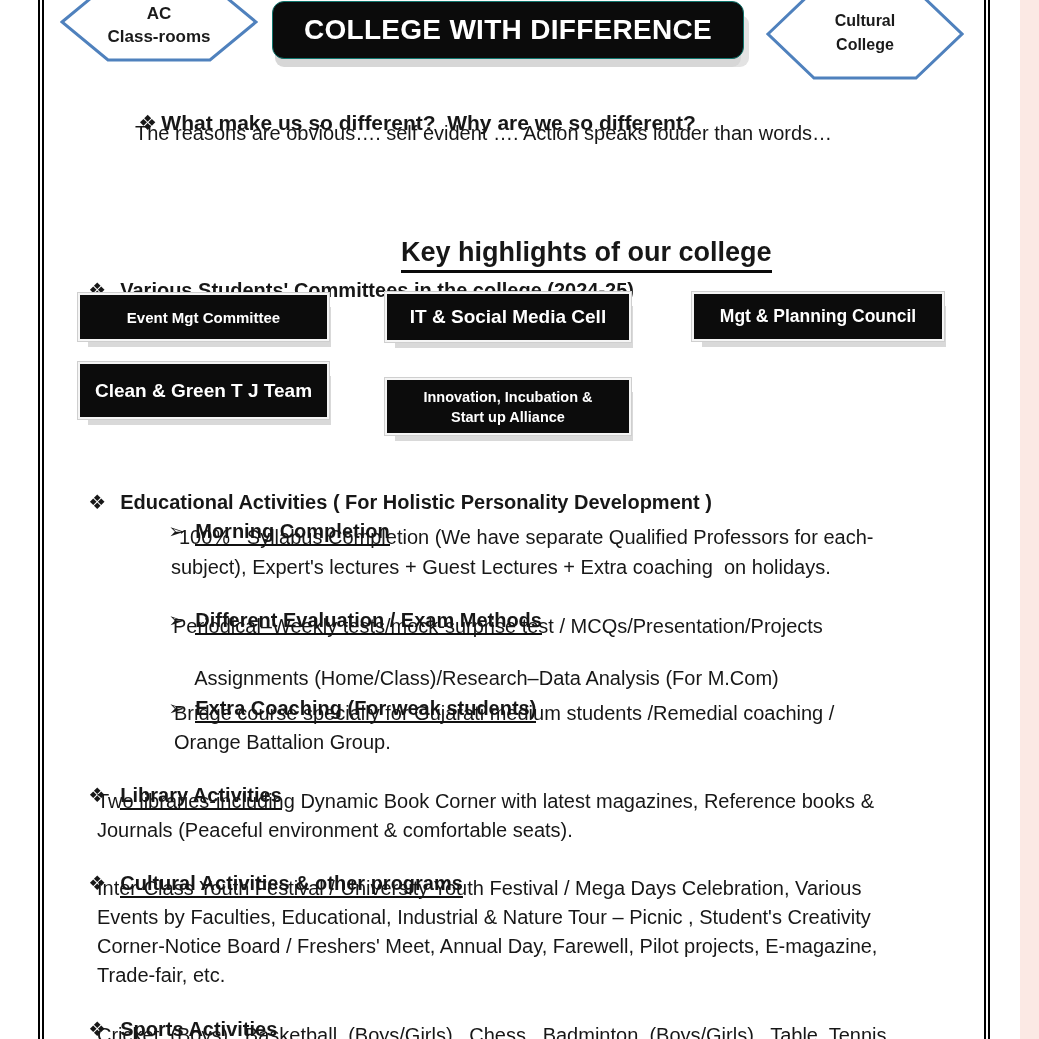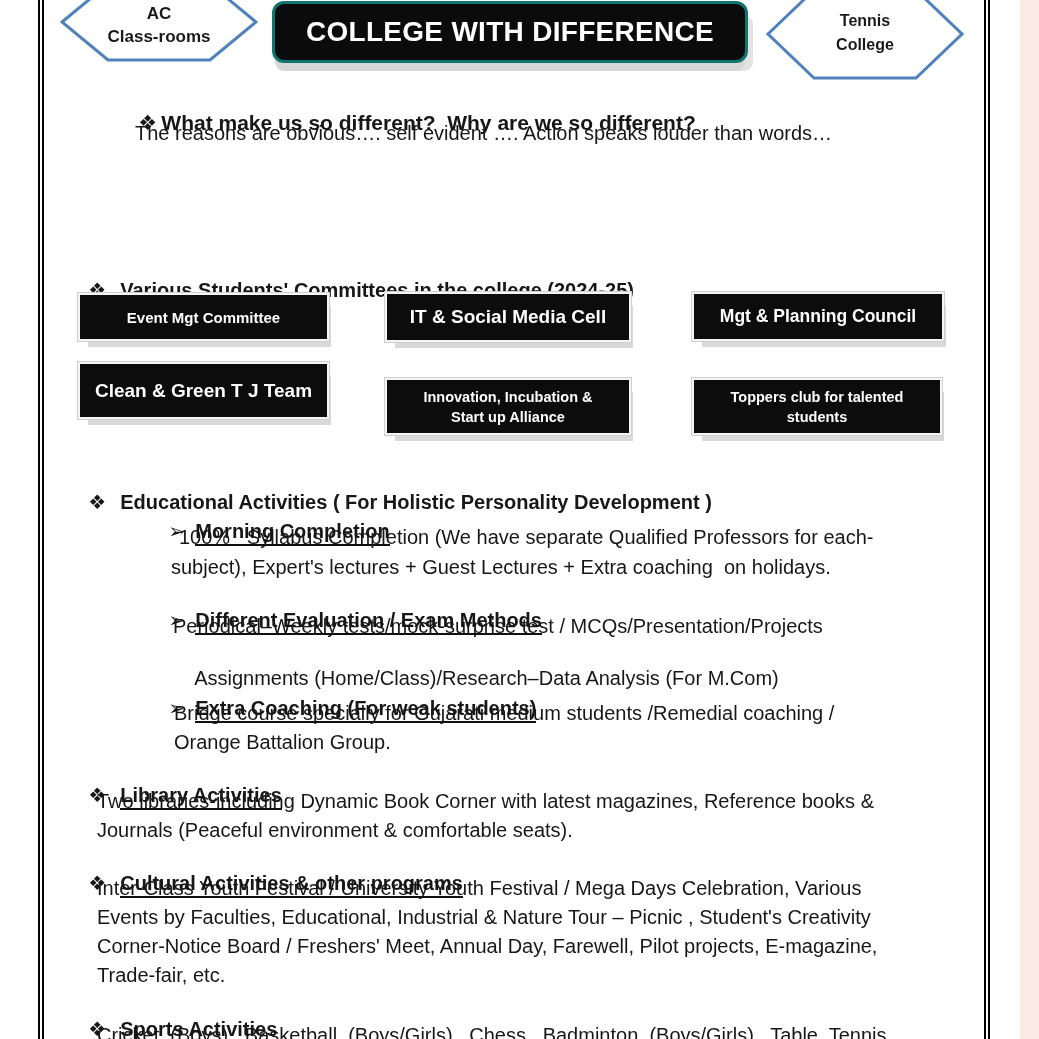--- a/index.html
+++ b/index.html
@@ -15,21 +15,21 @@
   .hex{position:absolute;}
   .hex svg{position:absolute;left:0;top:0;}
   .hex .txt{position:absolute;left:0;width:100%;text-align:center;font-weight:bold;color:#1a1a1a;}
   .hexL{left:60px;top:-18px;width:198px;height:80px;}
   .hexL .txt{top:20px;font-size:17px;line-height:23px;}
   .hexR{left:766px;top:-12px;width:198px;height:92px;}
   .hexR .txt{top:21px;font-size:16px;line-height:24px;}
 
   
   .banner{position:absolute;left:272px;top:1px;width:470px;height:56px;background:#0b0b0b;
-    border:3px solid #0f766e;border-radius:12px;
+    border:1px solid #0f766e;border-radius:12px;
     box-shadow:0 11px 0 -3px #d7d7d7, 8px 11px 0 -3px #e3e3e3;
     color:#fff;font-size:28px;font-weight:bold;letter-spacing:0.3px;
     display:flex;align-items:center;justify-content:center;white-space:pre;}
 
   
   .btn{position:absolute;background:#0c0c0c;color:#fff;border:2px solid #f5f5f5;
     outline:1.5px solid #cfcfcf;box-shadow:6px 10px 0 -4px #d9d9d9;
     display:flex;flex-direction:column;align-items:center;justify-content:center;
     font-weight:bold;text-align:center;white-space:pre;}
   #btn1{left:78px;top:293px;width:247px;height:44px;font-size:15px;}
@@ -86,54 +86,53 @@
 
   <div class="banner">
     <span>COLLEGE WITH DIFFERENCE</span>
   </div>
 
   <div class="hex hexR">
     <svg width="198" height="92">
       <polygon points="2,46 48,2 150,2 196,46 150,90 48,90" fill="#ffffff" stroke="#4f81bd" stroke-width="3"></polygon>
     </svg>
     <div class="txt">
-      <div>Tennis</div>
+      <div>Cultural</div>
       <div>College</div>
     </div>
   </div>
 
   <div class="row" id="intro-q">
     <span class="bullet">❖</span><span>What make us so different?  Why are we so different?</span>
   </div>
   <div class="row" id="tagline">The reasons are obvious…. self evident …. Action speaks louder than words…</div>
 
+  <div class="row" id="key-title">
+    <span class="ul3">Key highlights of our college</span>
+  </div>
 
   <div class="row" id="comm-h">
     <span class="bullet">❖</span><span>Various Students' Committees in the college (2024-25)</span>
   </div>
 
   <div class="btn" id="btn1">
     <span>Event Mgt Committee</span>
   </div>
   <div class="btn" id="btn2">
     <span>IT &amp; Social Media Cell</span>
   </div>
   <div class="btn" id="btn3">
     <span>Mgt &amp; Planning Council</span>
   </div>
   <div class="btn" id="btn4">
     <span>Clean &amp; Green T J Team</span>
   </div>
   <div class="btn" id="btn5">
     <span>Innovation, Incubation &amp;</span>
     <span>Start up Alliance</span>
-  </div>
-  <div class="btn" id="btn6">
-    <span>Toppers club for talented</span>
-    <span>students</span>
   </div>
 
   <div class="row" id="edu-h">
     <span class="bullet">❖</span><span>Educational Activities ( For Holistic Personality Development )</span>
   </div>
 
   <div class="row sub-t" id="syl-t">
     <span class="arrow">➢</span><span class="ul">Morning Completion</span>
   </div>
   <div class="row" id="syl-1">100%   Syllabus Completion (We have separate Qualified Professors for each-</div>

